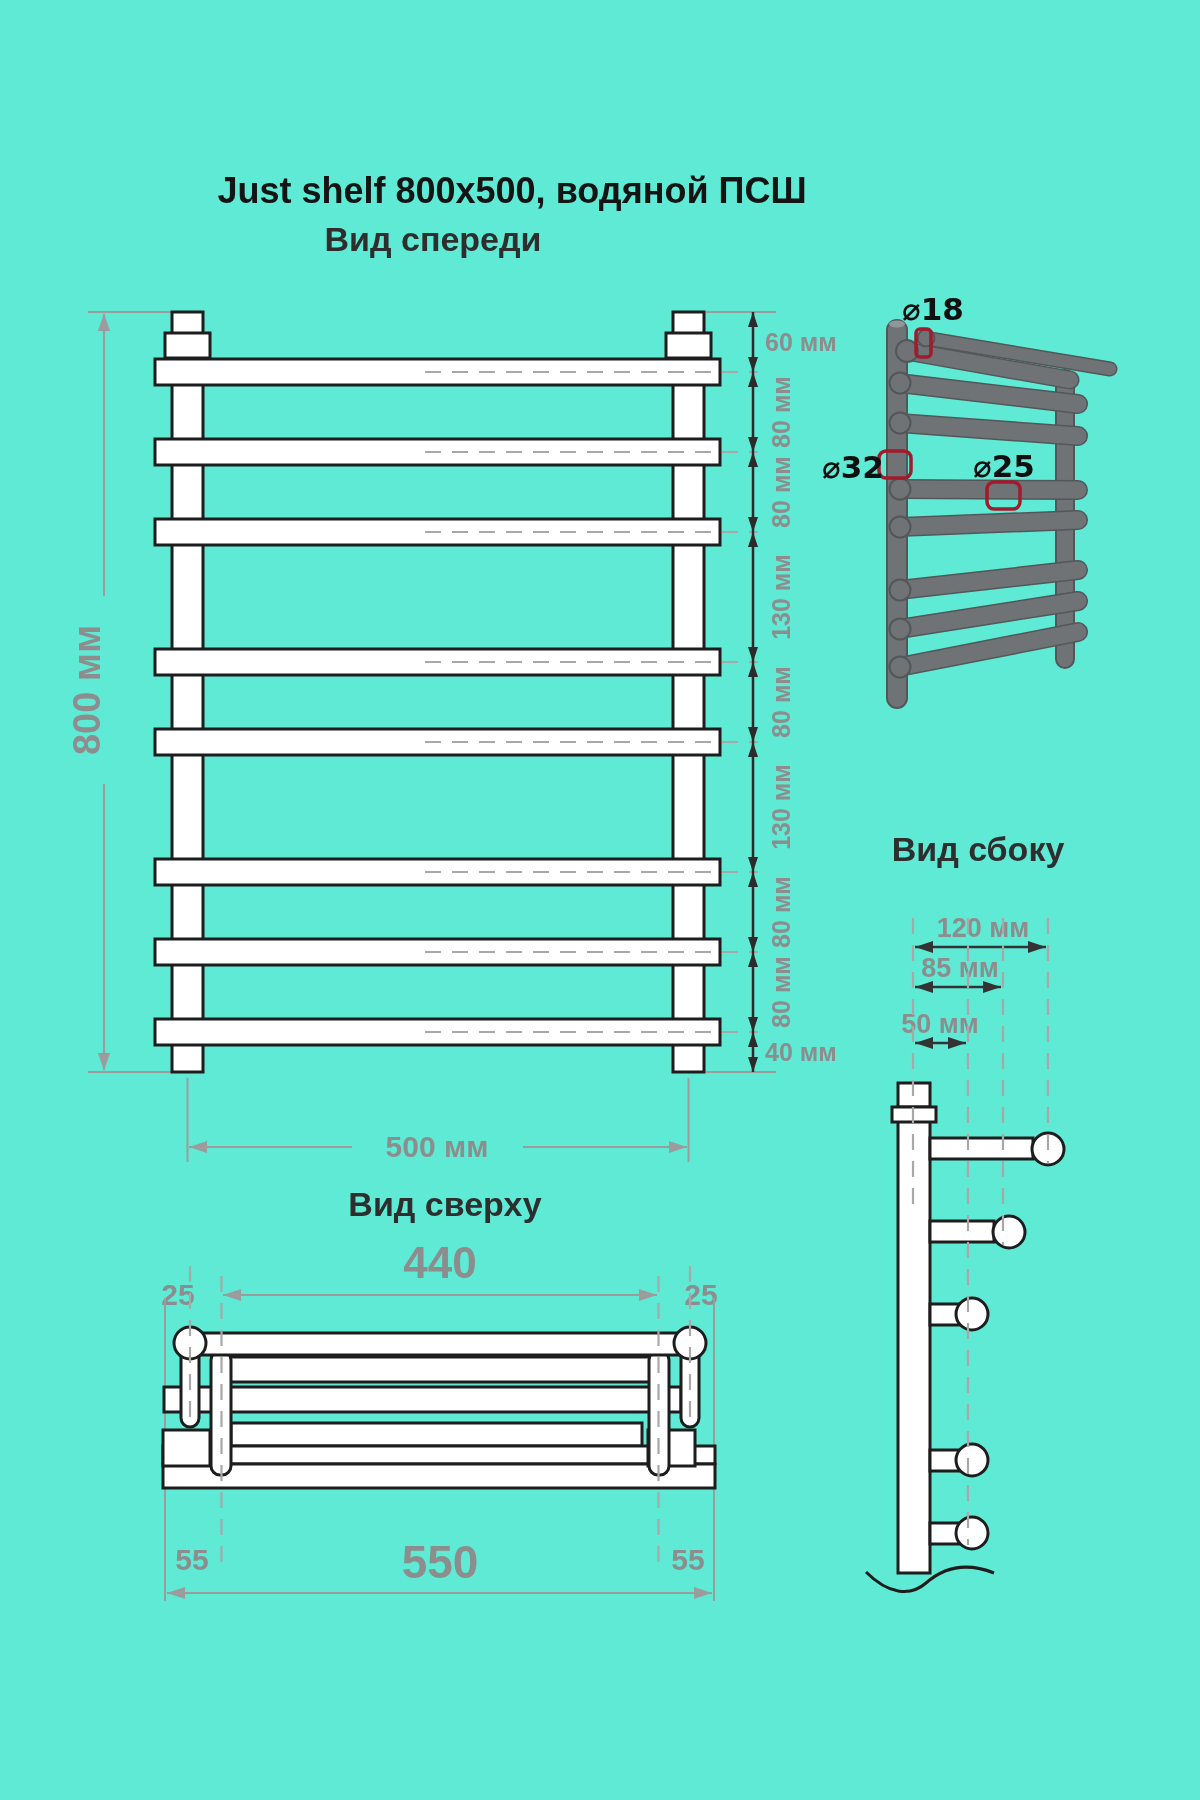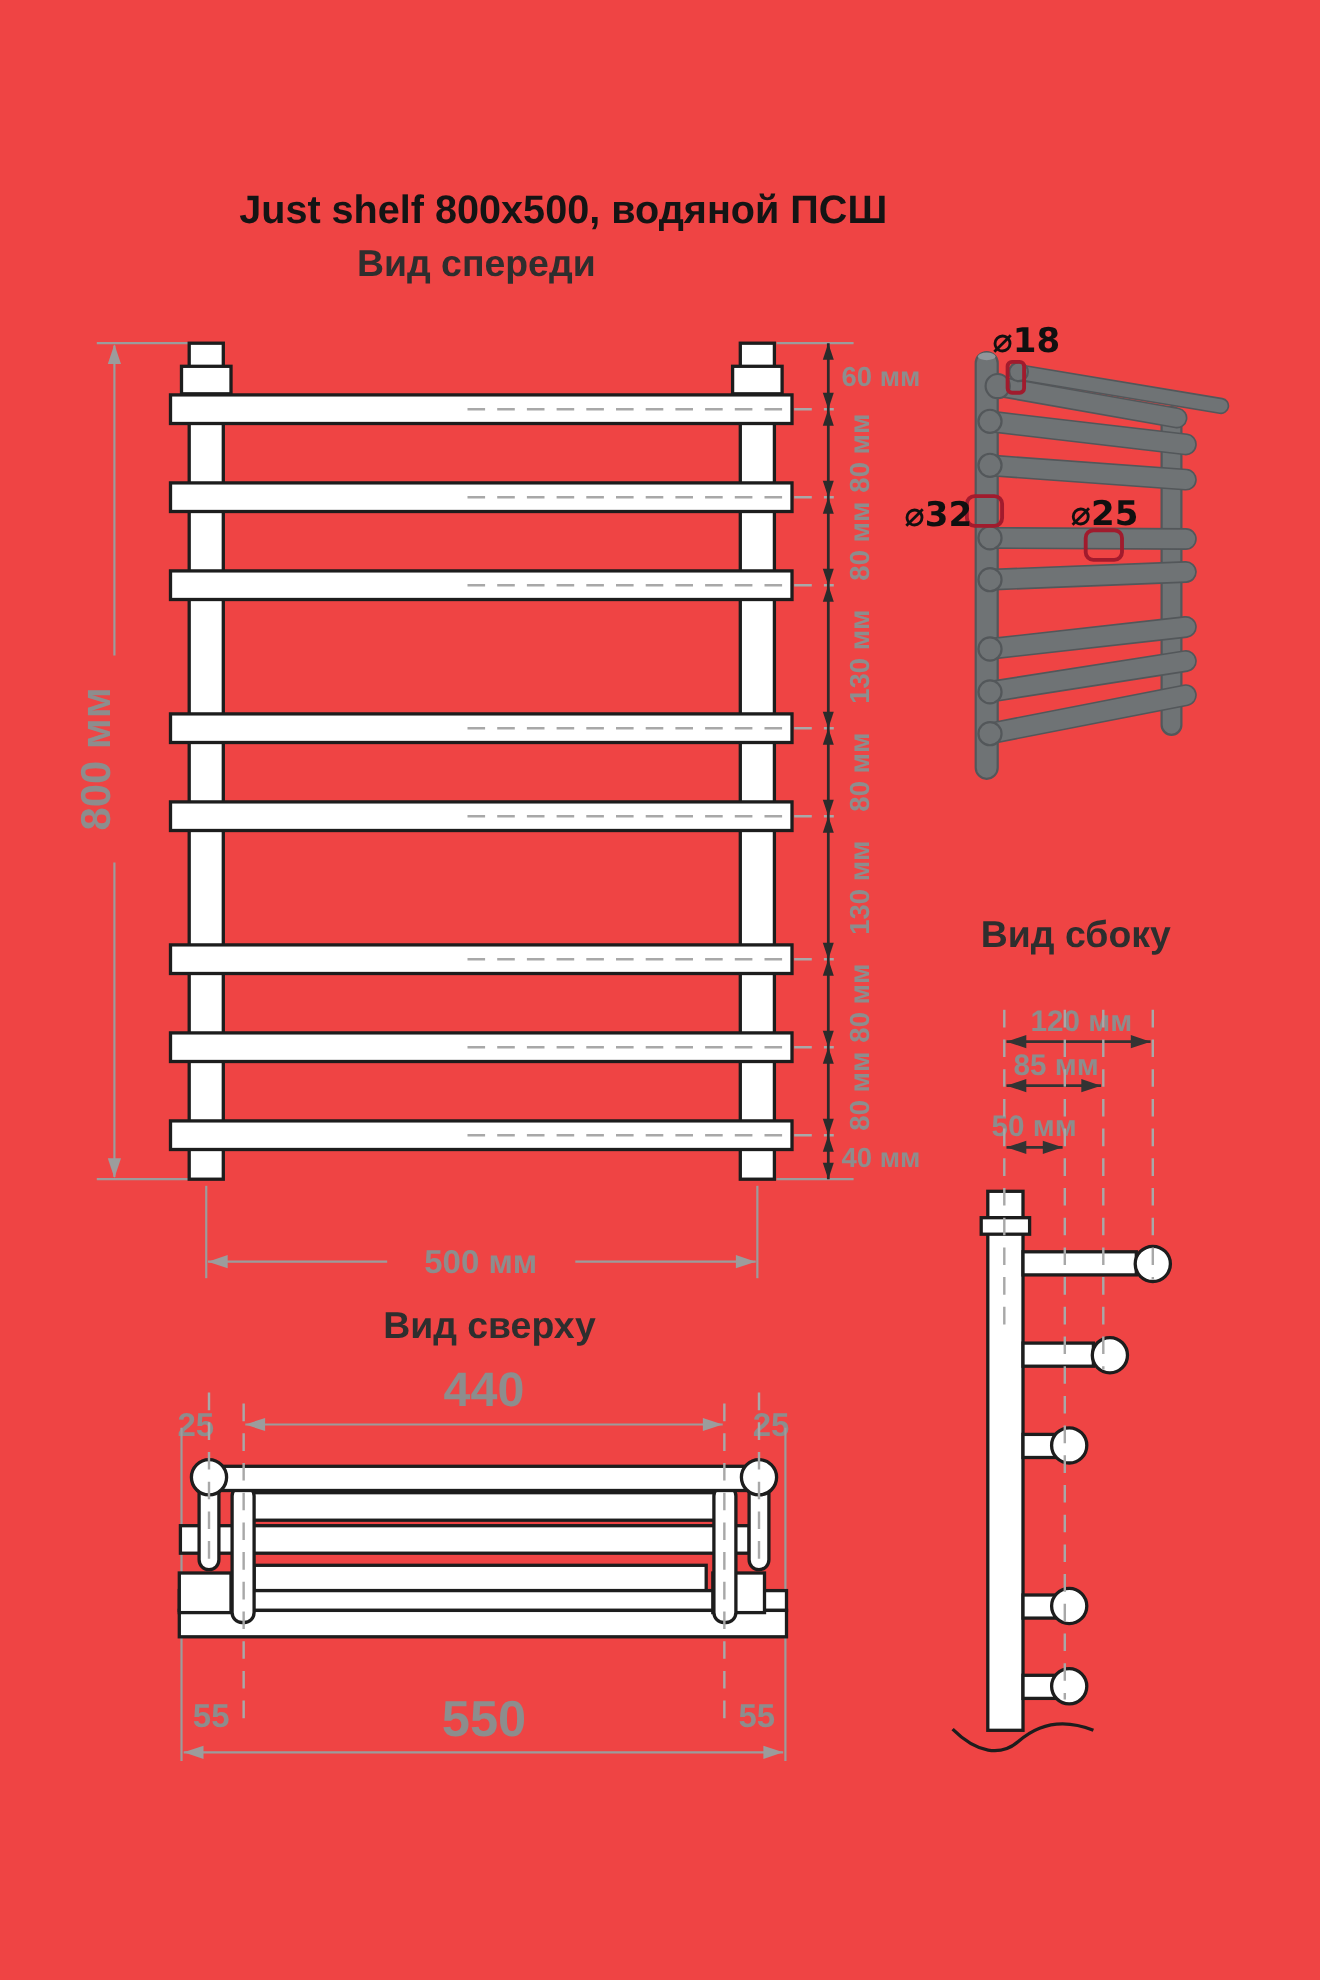--- a/index.html
+++ b/index.html
@@ -1,16 +1,16 @@
 <!DOCTYPE html>
 <html><head>
 <meta charset="utf-8">
 <style>
   html,body{margin:0;padding:0;background:#ffffff;}
-  .canvas{position:relative;width:1200px;height:1800px;background:#ef4444;overflow:hidden;
+  .canvas{position:relative;width:1200px;height:1800px;background:#5eead4;overflow:hidden;
           font-family:"Liberation Sans",sans-serif;}
   svg{position:absolute;left:0;top:0;}
   text{font-family:"Liberation Sans",sans-serif;font-weight:bold;}
   .t-main{font-size:36px;fill:#141414;}
   .t-view{font-size:34px;fill:#2e2e2e;}
   .t-dim{font-size:25px;fill:#8d8d8d;}
   .t-dim-big{font-size:38px;fill:#8d8d8d;}
   .t-dim-mid{font-size:30px;fill:#8d8d8d;}
   .t-dim-huge{font-size:46px;fill:#8d8d8d;}
   .t-dia{font-size:31px;fill:#101010;font-family:"DejaVu Sans","Liberation Sans",sans-serif;}

